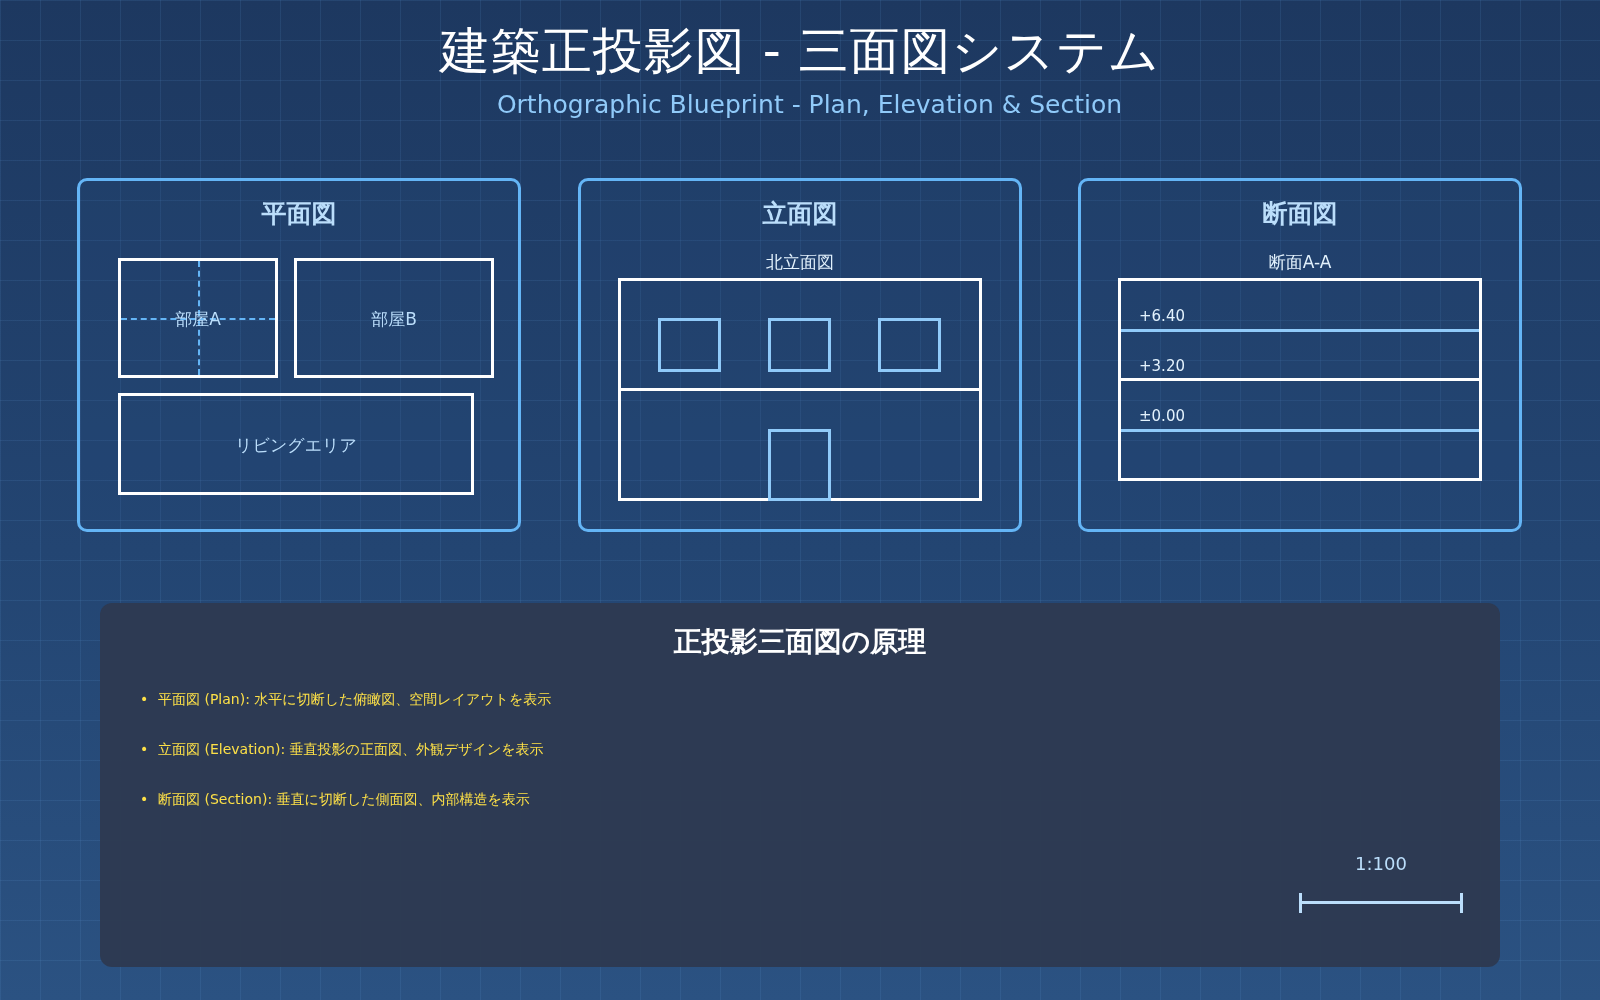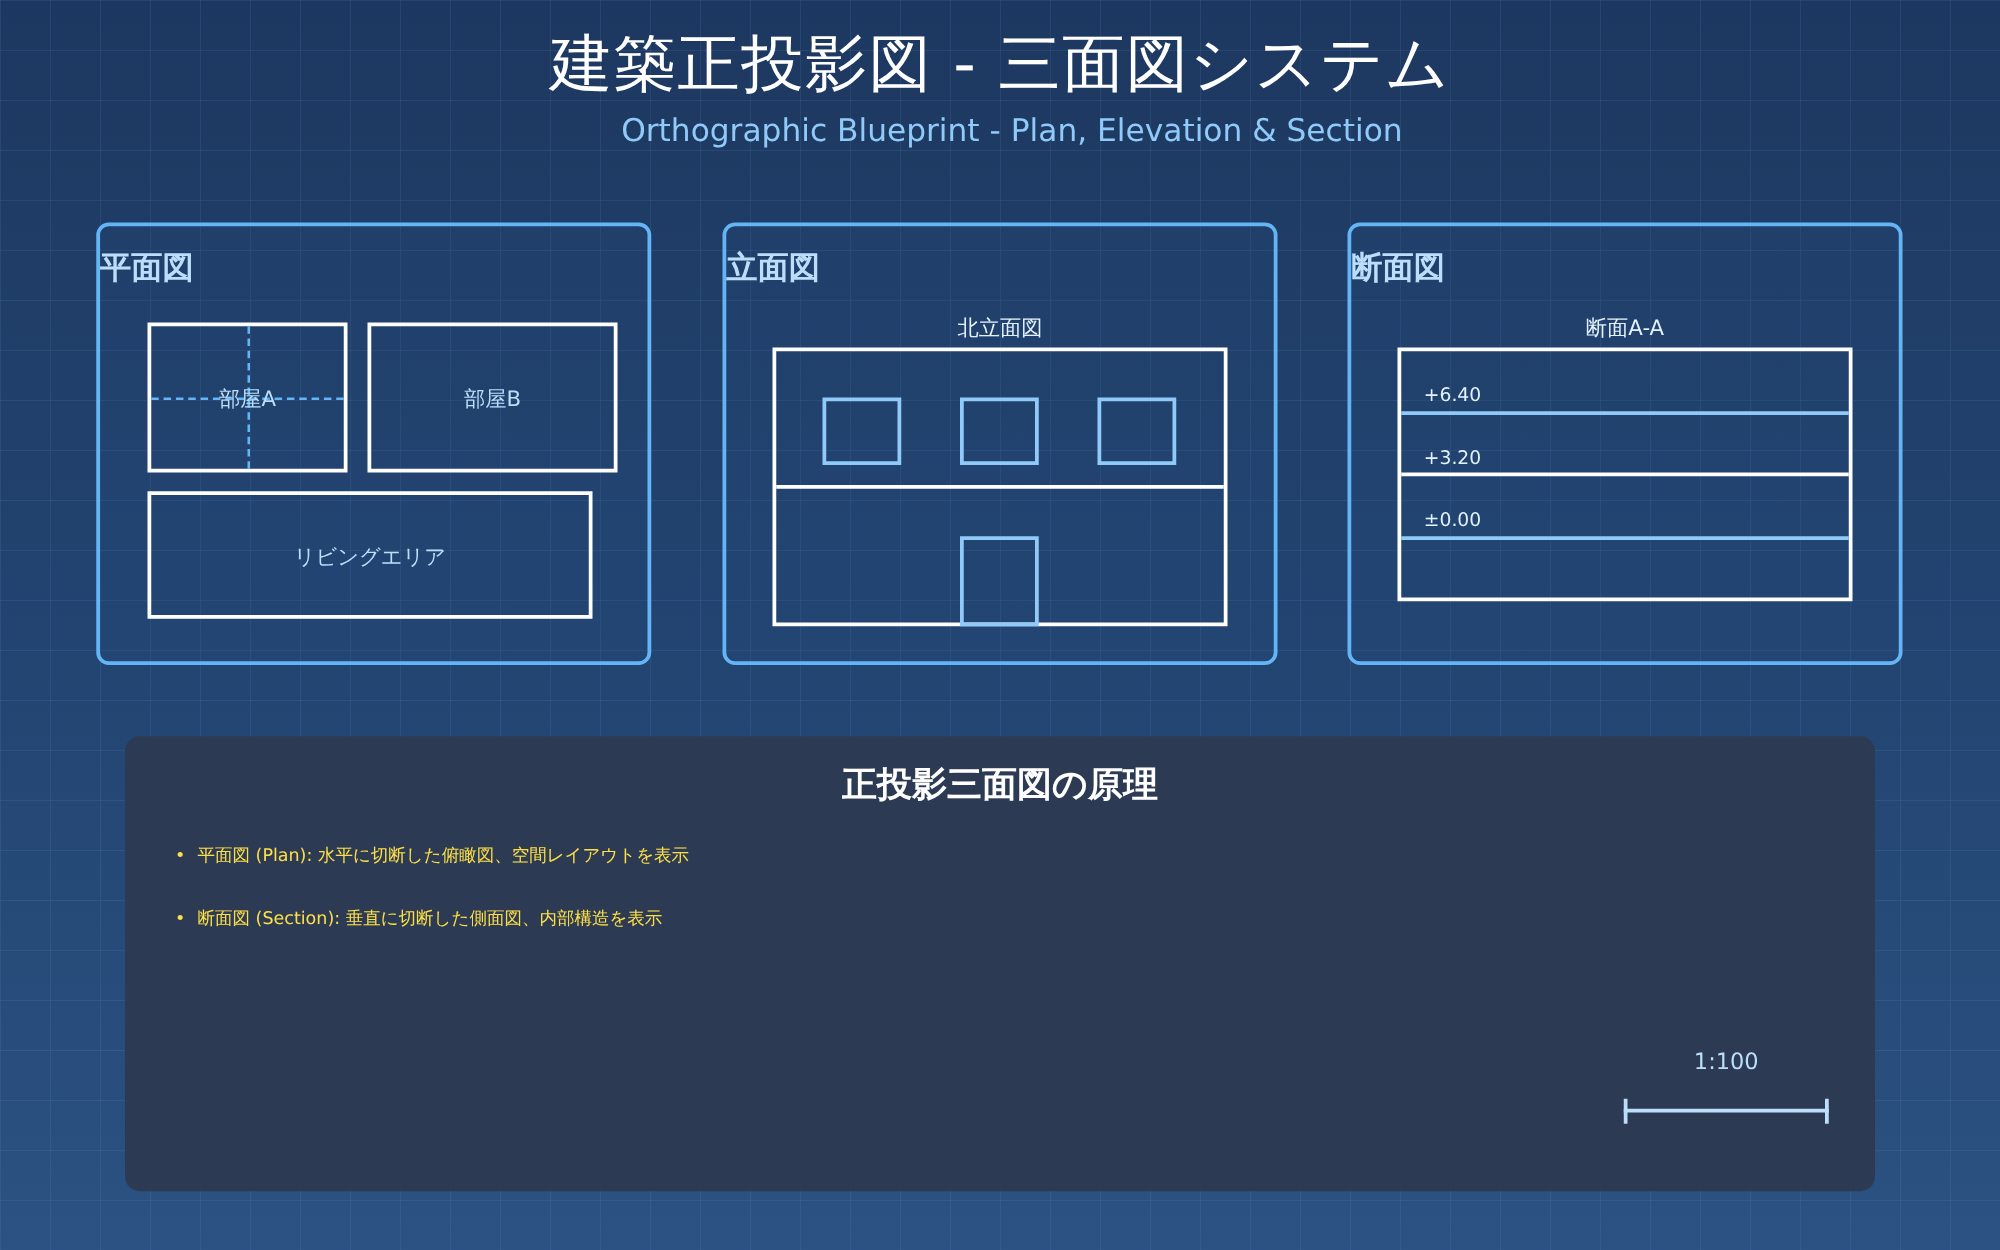--- a/index.html
+++ b/index.html
@@ -22,21 +22,21 @@
     position: absolute; left: 0; top: 90px; width: 1600px;
     text-align: center; font-size: 25px; color: #90caf9; padding-left: 19px;
   }
   .card {
     position: absolute; top: 178px; width: 444px; height: 354px;
     border: 3px solid #64b5f6; border-radius: 10px;
     background: rgba(40,80,130,0.18);
   }
   .card-title {
     position: absolute; left: 0; top: 16px; width: 100%;
-    font-size: 25px; font-weight: bold; color: #bbdefb;
+    text-align: center; font-size: 25px; font-weight: bold; color: #bbdefb;
   }
   .card-sub {
     position: absolute; left: 0; top: 70px; width: 100%;
     text-align: center; font-size: 17px; color: #e3f2fd;
   }
   .box {
     position: absolute; border: 3px solid #ffffff;
   }
   .room-label {
     position: absolute; left: 0; width: 100%; text-align: center;
@@ -50,21 +50,21 @@
   }
   .win {
     position: absolute; border: 3px solid #90caf9;
   }
   .hline-white { position: absolute; height: 3px; background: #ffffff; }
   .hline-blue { position: absolute; height: 3px; background: #90caf9; }
   .level {
     position: absolute; font-size: 15px; color: #e3f2fd;
   }
   .info {
-    position: absolute; left: 100px; top: 589px; width: 1400px; height: 364px;
+    position: absolute; left: 100px; top: 603px; width: 1400px; height: 364px;
     background: rgba(45,58,82,0.97); border-radius: 12px;
   }
   .info-title {
     position: absolute; left: 0; top: 20px; width: 100%;
     text-align: center; font-size: 28px; font-weight: bold; color: #ffffff;
   }
   .bullets {
     position: absolute; left: 40px; top: 80px; list-style: none;
   }
   .bullets li {
@@ -134,20 +134,21 @@
     <div class="hline-white" style="left:0; top:97px; width:358px;"></div>
     <div class="level" style="left:18px; top:126px;">±0.00</div>
     <div class="hline-blue" style="left:0; top:148px; width:358px;"></div>
   </div>
 </div>
 
 <div class="info">
   <div class="info-title">正投影三面図の原理</div>
   <ul class="bullets">
     <li><span class="dot">•</span><span>平面図 (Plan): 水平に切断した俯瞰図、空間レイアウトを表示</span></li>
+    <li><span class="dot">•</span><span>立面図 (Elevation): 垂直投影の正面図、外観デザインを表示</span></li>
     <li><span class="dot">•</span><span>断面図 (Section): 垂直に切断した側面図、内部構造を表示</span></li>
   </ul>
   <div class="scale">
     <div class="scale-label">1:100</div>
     <div class="scale-bar">
       <div class="tick" style="left:0;"></div>
       <div class="mid"></div>
       <div class="tick" style="left:161px;"></div>
     </div>
   </div>

